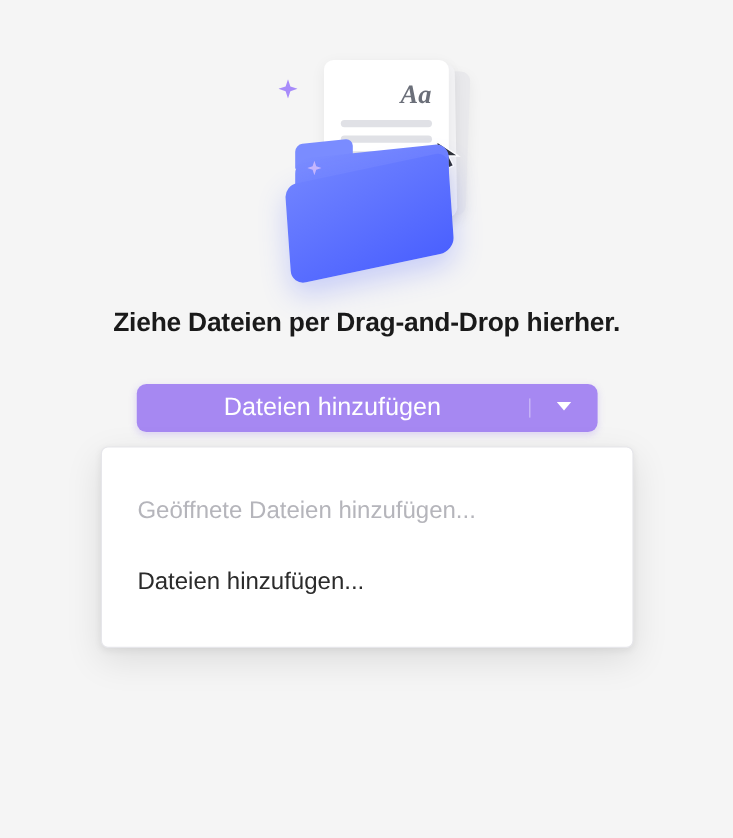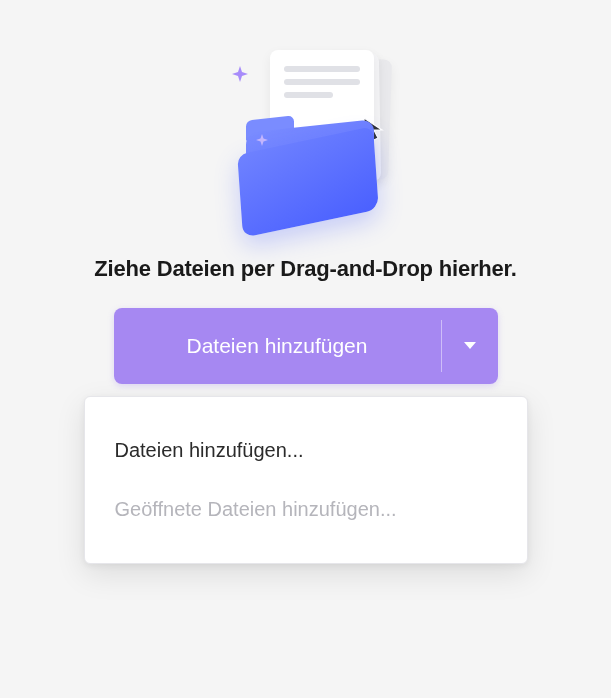--- a/index.html
+++ b/index.html
@@ -106,32 +106,32 @@
   }
   .sparkle svg { display:block; }
   .sparkle.s1 { top: 18px; left: 26px; }
   .sparkle.s2 { top: 86px; left: 50px; color:#c4b5fd; }
 
   .headline {
     font-size: 22px;
     font-weight: 800;
     color: #1a1a1a;
     text-align: left;
-    margin-bottom: 26px;
+    margin-bottom: 38px;
     letter-spacing: -0.2px;
   }
 
   .add-btn {
     display: flex;
     align-items: stretch;
     background: #a688f2;
     border-radius: 8px;
     overflow: hidden;
     width: 384px;
-    height: 76px;
+    height: 40px;
     box-shadow: 0 2px 6px rgba(150,120,240,0.25);
     cursor: pointer;
   }
   .add-btn .main {
     flex: 1;
     display: flex;
     align-items: center;
     justify-content: center;
     color: #fff;
     font-size: 21px;
@@ -170,20 +170,21 @@
     cursor: default;
   }
 </style>
 </head>
 <body>
 
 <div class="illustration">
   <div class="sheet back2"></div>
   <div class="sheet back1"></div>
   <div class="sheet front">
+    <div class="aa">Aa</div>
     <div class="line"></div>
     <div class="line"></div>
     <div class="line short"></div>
   </div>
   <div class="cursor">
     <svg width="24" height="26" viewBox="0 0 24 26">
       <path d="M2 2 L2 22 L8 16 L12 24 L16 22 L12 14 L20 14 Z" fill="#2f3136" stroke="#fff" stroke-width="1.2"></path>
     </svg>
   </div>
   <div class="folder">
@@ -213,19 +214,19 @@
   <div class="caret">
     <span>
       <svg width="14" height="10" viewBox="0 0 14 10">
           <path d="M1 1 L7 8 L13 1 Z"></path>
         </svg>
     </span>
   </div>
 </div>
 
 <div class="dropdown">
+  <div class="item disabled">
+    <span>Geöffnete Dateien hinzufügen...</span>
+  </div>
   <div class="item">
     <span>Dateien hinzufügen...</span>
   </div>
-  <div class="item disabled">
-    <span>Geöffnete Dateien hinzufügen...</span>
-  </div>
 </div>
 
 </body></html>

